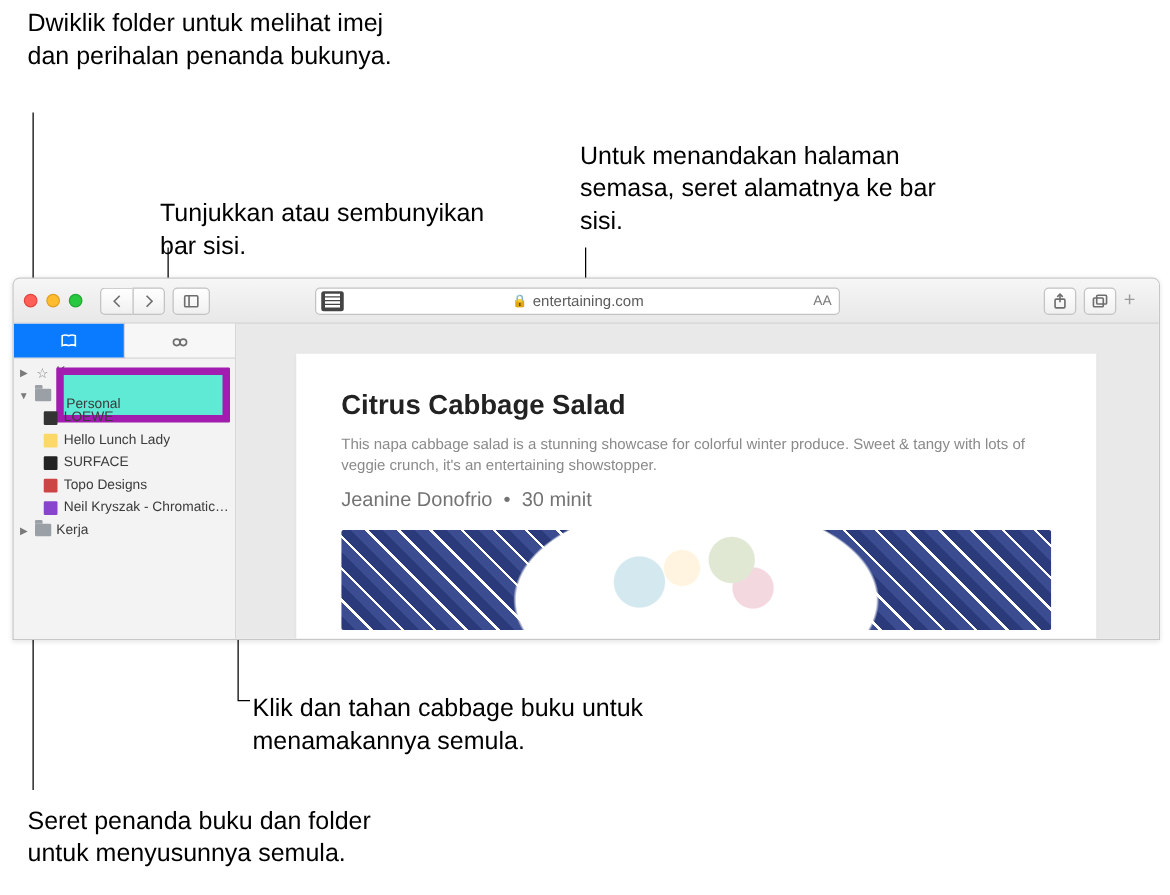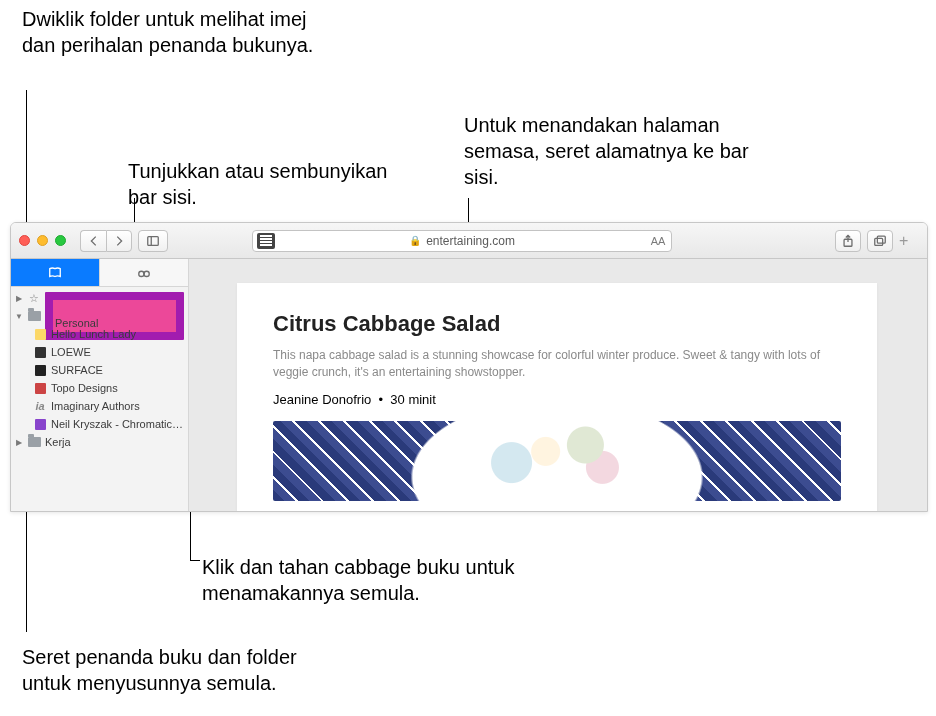--- a/index.html
+++ b/index.html
@@ -173,22 +173,22 @@
     width:14px; height:14px;
     display:inline-flex; align-items:center; justify-content:center;
     font-size:11px; color:#888;
   }
   .bm-row.child { padding-left: 22px; }
   .bm-row .label {
     white-space: nowrap; overflow:hidden; text-overflow: ellipsis;
     flex:1;
   }
   .bm-row.editing .label {
-    background:#ec4899;
-    border: 8px solid #a21caf;
+    background:#5eead4;
+    border: 6px solid #a21caf;
     padding: 16px 2px;
     border-radius:1px;
     height:16px;
     line-height:14px;
     flex:1;
   }
   .folder-ico {
     width:13px;height:10px;background:#9aa0a6;border-radius:1px;position:relative;
   }
   .folder-ico:before{
@@ -222,22 +222,22 @@
     margin-bottom: 10px;
     color:#222;
   }
   .article p.desc {
     font-size: 12px;
     color:#8a8a8a;
     line-height:1.45;
     margin-bottom:10px;
   }
   .article .byline {
-    font-size: 13px;
-    color:#000000;
+    font-size: 16px;
+    color:#737373;
   }
   .article .hero {
     margin-top:14px;
     width:100%;
     height:80px;
     border-radius:2px;
     background:
       radial-gradient(circle at 48% 38%, #fff4e0 0 14px, transparent 15px),
       radial-gradient(circle at 55% 30%, #e0e8d4 0 18px, transparent 19px),
       radial-gradient(circle at 42% 52%, #d4e8f0 0 20px, transparent 21px),
@@ -355,45 +355,41 @@
         <div class="bm-row editing">
           <span class="tri">▼</span>
           <span class="ficon">
               <span class="folder-ico"></span>
             </span>
           <span class="label">Personal</span>
         </div>
 
         <div class="bm-row child">
           <span class="ficon">
+              <span class="fav-square fav-loewe"></span>
+            </span>
+          <span class="label">LOEWE</span>
+        </div>
+        <div class="bm-row child">
+          <span class="ficon">
               <span class="fav-square fav-hello"></span>
             </span>
           <span class="label">Hello Lunch Lady</span>
         </div>
         <div class="bm-row child">
           <span class="ficon">
-              <span class="fav-square fav-loewe"></span>
-            </span>
-          <span class="label">LOEWE</span>
+              <span class="fav-square fav-surf"></span>
+            </span>
+          <span class="label">SURFACE</span>
         </div>
         <div class="bm-row child">
           <span class="ficon">
-              <span class="fav-square fav-surf"></span>
-            </span>
-          <span class="label">SURFACE</span>
-        </div>
-        <div class="bm-row child">
-          <span class="ficon">
               <span class="fav-square fav-topo"></span>
             </span>
           <span class="label">Topo Designs</span>
-        </div>
-        <div class="bm-row child">
-          <span class="ficon fav-imag">ia</span>
-          <span class="label">Imaginary Authors</span>
         </div>
         <div class="bm-row child">
           <span class="ficon">
               <span class="fav-square fav-neil"></span>
             </span>
           <span class="label">Neil Kryszak - Chromatic E…</span>
         </div>
 
         <div class="bm-row">
           <span class="tri">▶</span>

